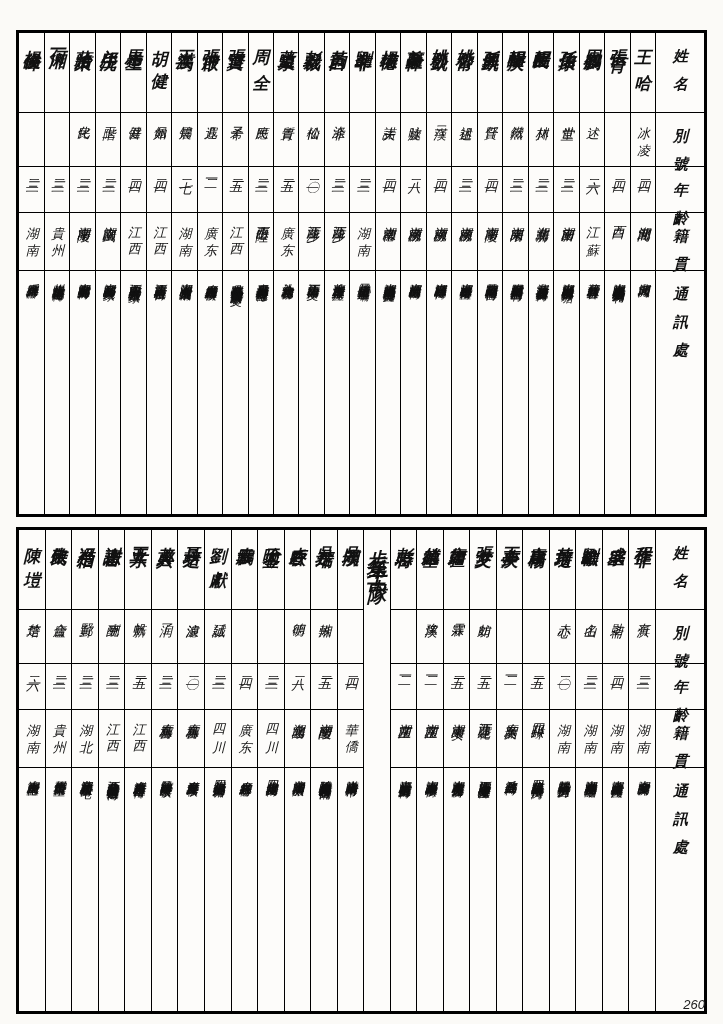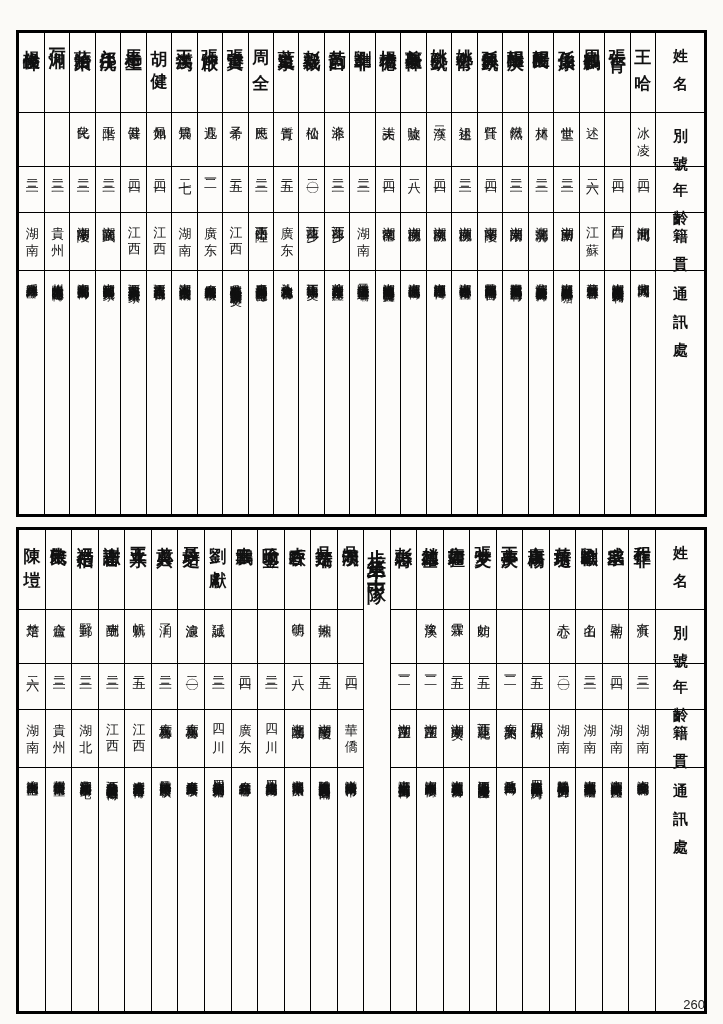--- a/index.html
+++ b/index.html
@@ -9,20 +9,21 @@
     color:#111;
     position:relative;
     overflow:hidden;
   }
   .page{
     position:absolute;inset:0;
     padding:30px 16px 10px 16px;
     box-sizing:border-box;
     display:flex;flex-direction:column;
     gap:10px;
+    font-style:italic;
   }
   .tbl-wrap{
     border:2px solid #000;
     box-sizing:border-box;
     flex:1 1 auto;
     position:relative;
     background:#fdfcfa;
     overflow:hidden;
   }
   table.roster{

